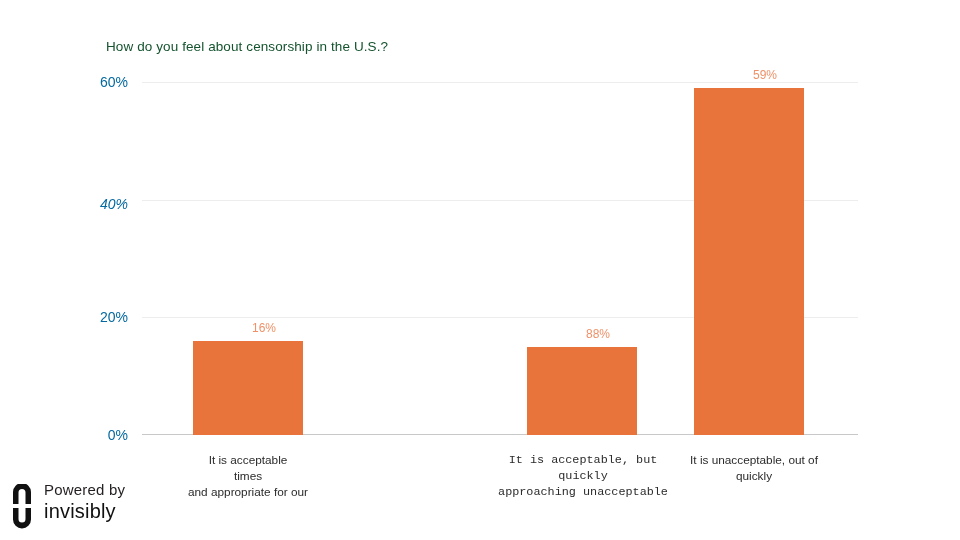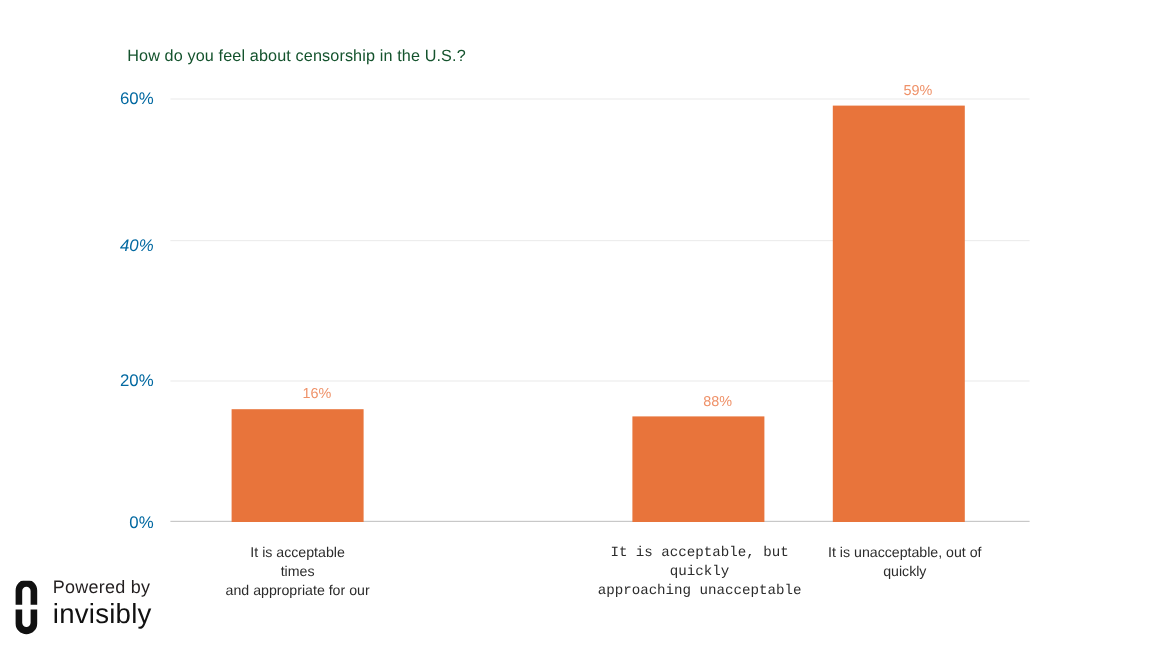--- a/index.html
+++ b/index.html
@@ -136,21 +136,21 @@
     left: 36px;
     top: 2px;
   }
   .brand-powered {
     font-size: 15px;
     color: #231f20;
     letter-spacing: 0.2px;
     line-height: 12px;
   }
   .brand-name {
-    font-size: 23px;
+    font-size: 20px;
     color: #111111;
     letter-spacing: 0.2px;
     line-height: 26px;
     margin-top: 2px;
   }
 </style>
 </head>
 <body>
 
 <div id="page-root">

